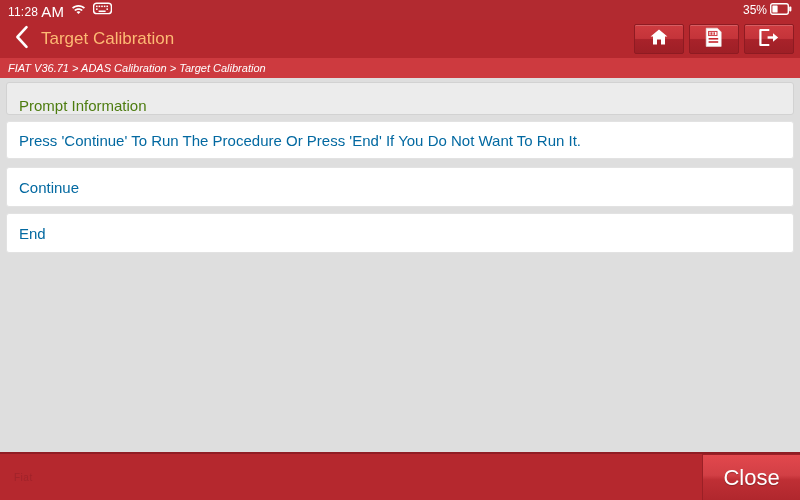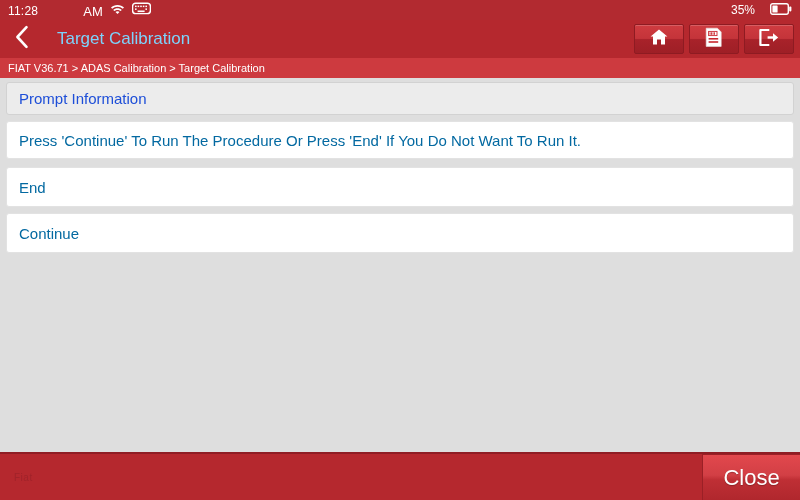--- a/index.html
+++ b/index.html
@@ -38,37 +38,36 @@
     display: flex;
     align-items: center;
     gap: 7px;
   }
   .clock-time {
     font-size: 12px;
     letter-spacing: 0.2px;
     line-height: 1;
   }
   .clock-ampm {
-    font-size: 13px;
+    font-size: 15px;
     line-height: 1;
     position: relative;
     top: 1px;
     letter-spacing: 0.3px;
-    margin-left: 42px;
   }
   .clock {
     display: flex;
     align-items: baseline;
     gap: 3px;
   }
   .status-spacer { flex: 1 1 auto; }
   .status-right {
     display: flex;
     align-items: center;
-    gap: 15px;
+    gap: 3px;
   }
   .battery-pct {
     font-size: 12px;
     line-height: 1;
   }
   .icon-svg { display: block; }
 
   
   .titlebar {
     height: 38px;
@@ -81,23 +80,23 @@
   }
   .back-btn {
     width: 28px;
     height: 30px;
     display: flex;
     align-items: center;
     justify-content: center;
     flex: 0 0 auto;
   }
   .page-title {
-    color: #7dd3fc;
+    color: #fdba74;
     font-size: 17px;
-    margin-left: 21px;
+    margin-left: 5px;
     white-space: nowrap;
   }
   .title-spacer { flex: 1 1 auto; }
   .title-actions {
     display: flex;
     align-items: center;
     gap: 5px;
   }
   .tool-btn {
     width: 50px;
@@ -112,20 +111,21 @@
     box-shadow: inset 0 1px 0 rgba(255,255,255,0.18);
   }
 
   
   .breadcrumb {
     height: 20px;
     flex: 0 0 20px;
     background: #cd3a3f;
     color: #ffffff;
     font-size: 11px;
+    font-style: italic;
     display: flex;
     align-items: center;
     padding: 0 8px;
     box-sizing: border-box;
     white-space: nowrap;
   }
 
   
   .content {
     flex: 1 1 auto;
@@ -141,21 +141,22 @@
     align-items: center;
     padding: 0 12px;
     margin-bottom: 6px;
     font-size: 15px;
     color: #0369a1;
   }
   .row-header {
     height: 33px;
     background: #ececec;
     border: 1px solid #d2d2d2;
-    color: #1d4ed8;
+    color: #4d7c0f;
+    align-items: flex-end;
   }
   .row-item {
     height: 40px;
     background: #ffffff;
     border: 1px solid #e2e2e2;
   }
   .row-prompt {
     height: 38px;
     background: #ffffff;
     border: 1px solid #e2e2e2;
@@ -298,25 +299,25 @@
 
     <div class="row row-header">
       <span>Prompt Information</span>
     </div>
 
     <div class="row row-prompt">
       <span>Press 'Continue' To Run The Procedure Or Press 'End' If You Do Not Want To Run It.</span>
     </div>
 
     <div class="row row-item">
+      <span>Continue</span>
+    </div>
+
+    <div class="row row-item">
       <span>End</span>
-    </div>
-
-    <div class="row row-item">
-      <span>Continue</span>
     </div>
 
   </div>
 
   <div class="bottombar">
     <span class="brand-mark">Fiat</span>
     <div class="close-btn">
       <span>Close</span>
     </div>
   </div>

